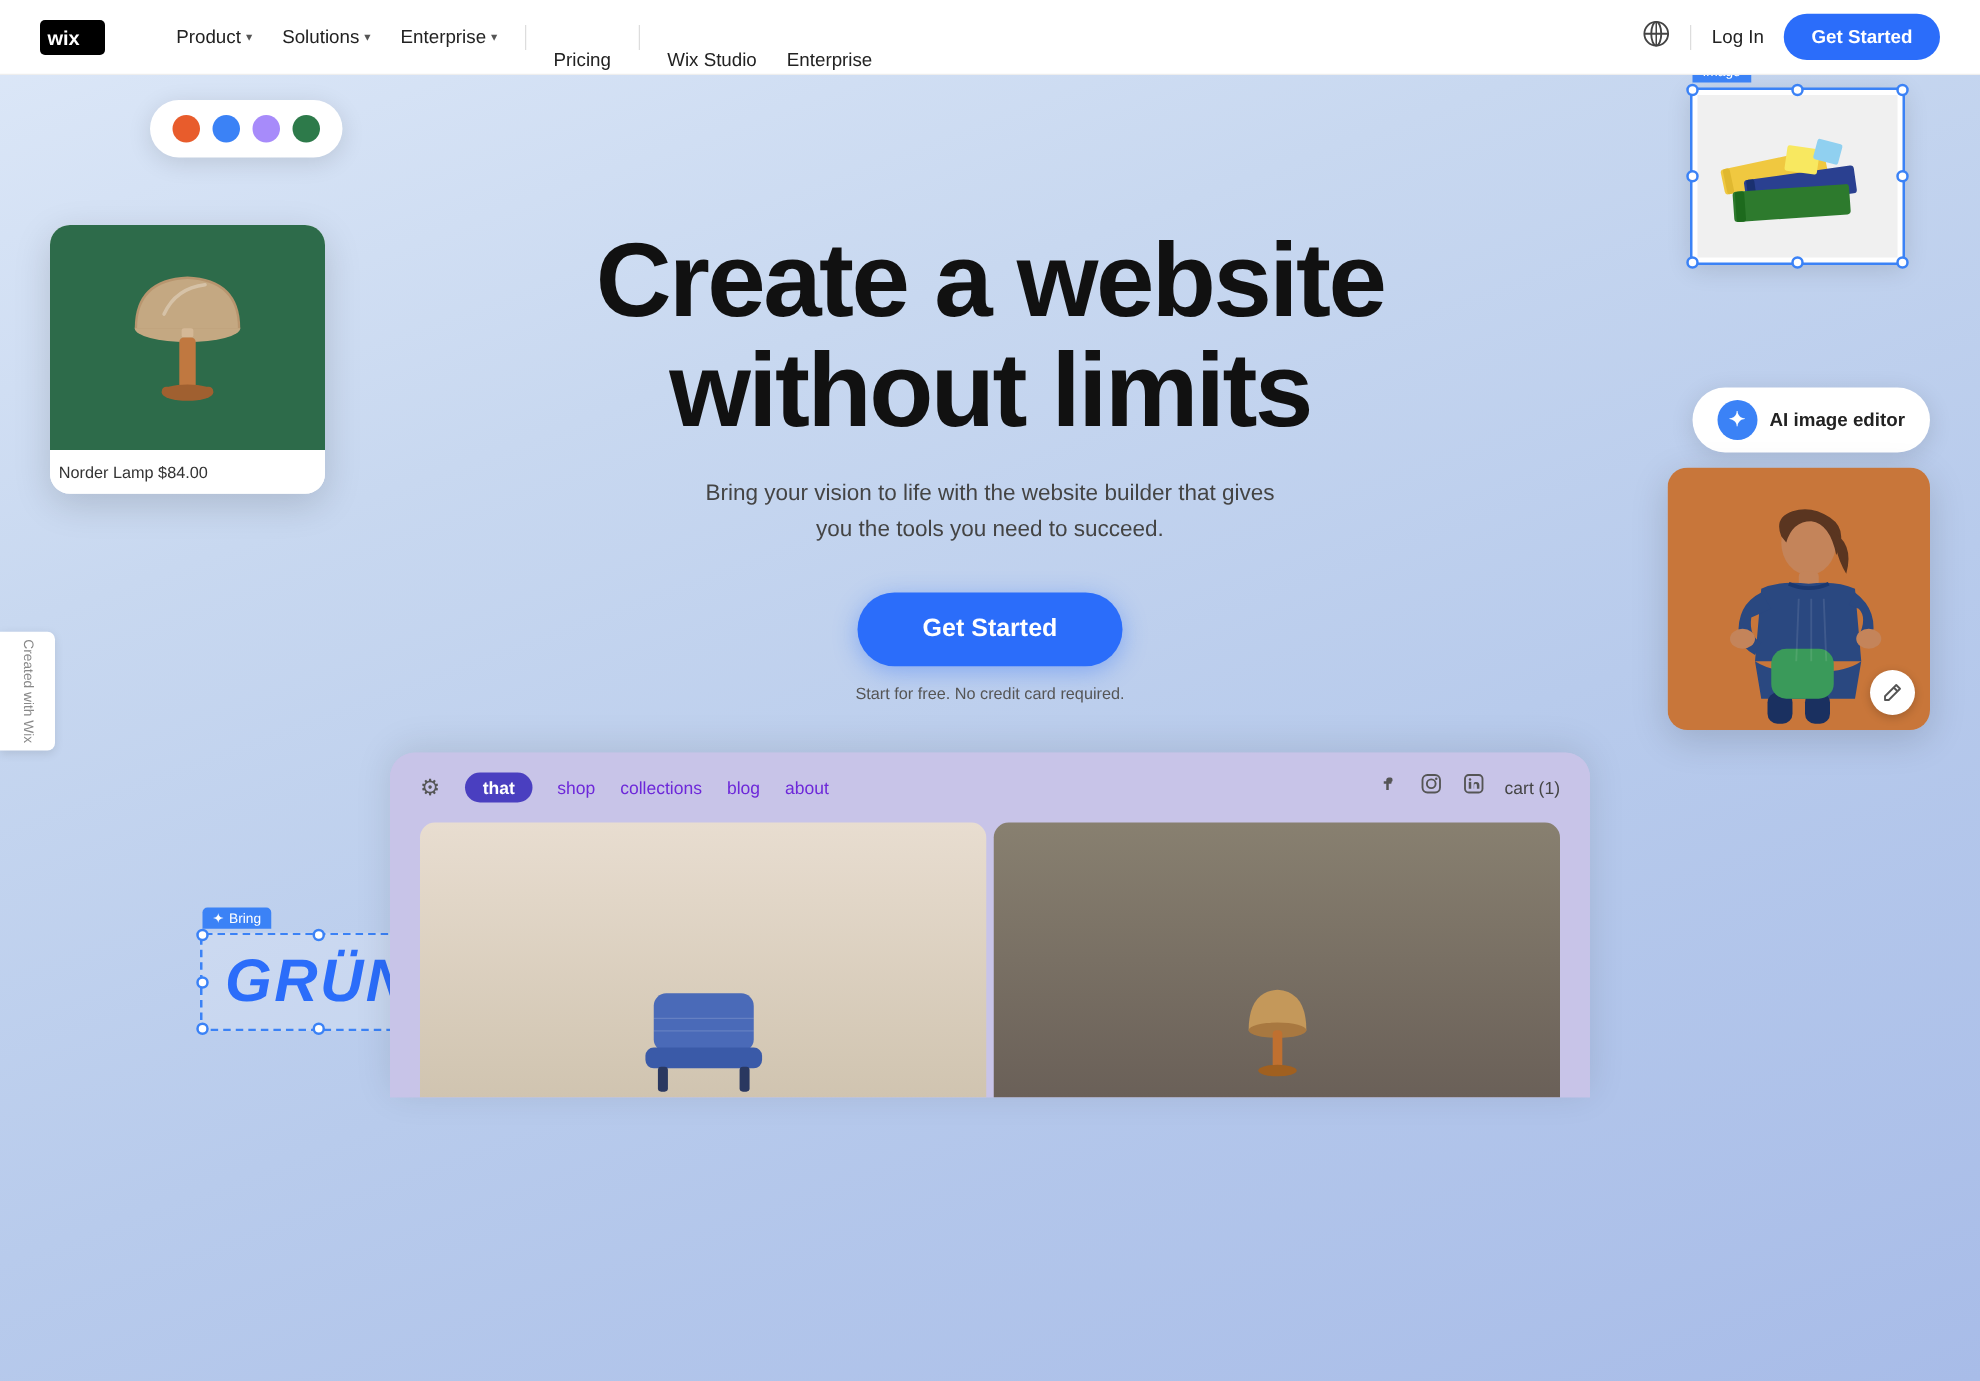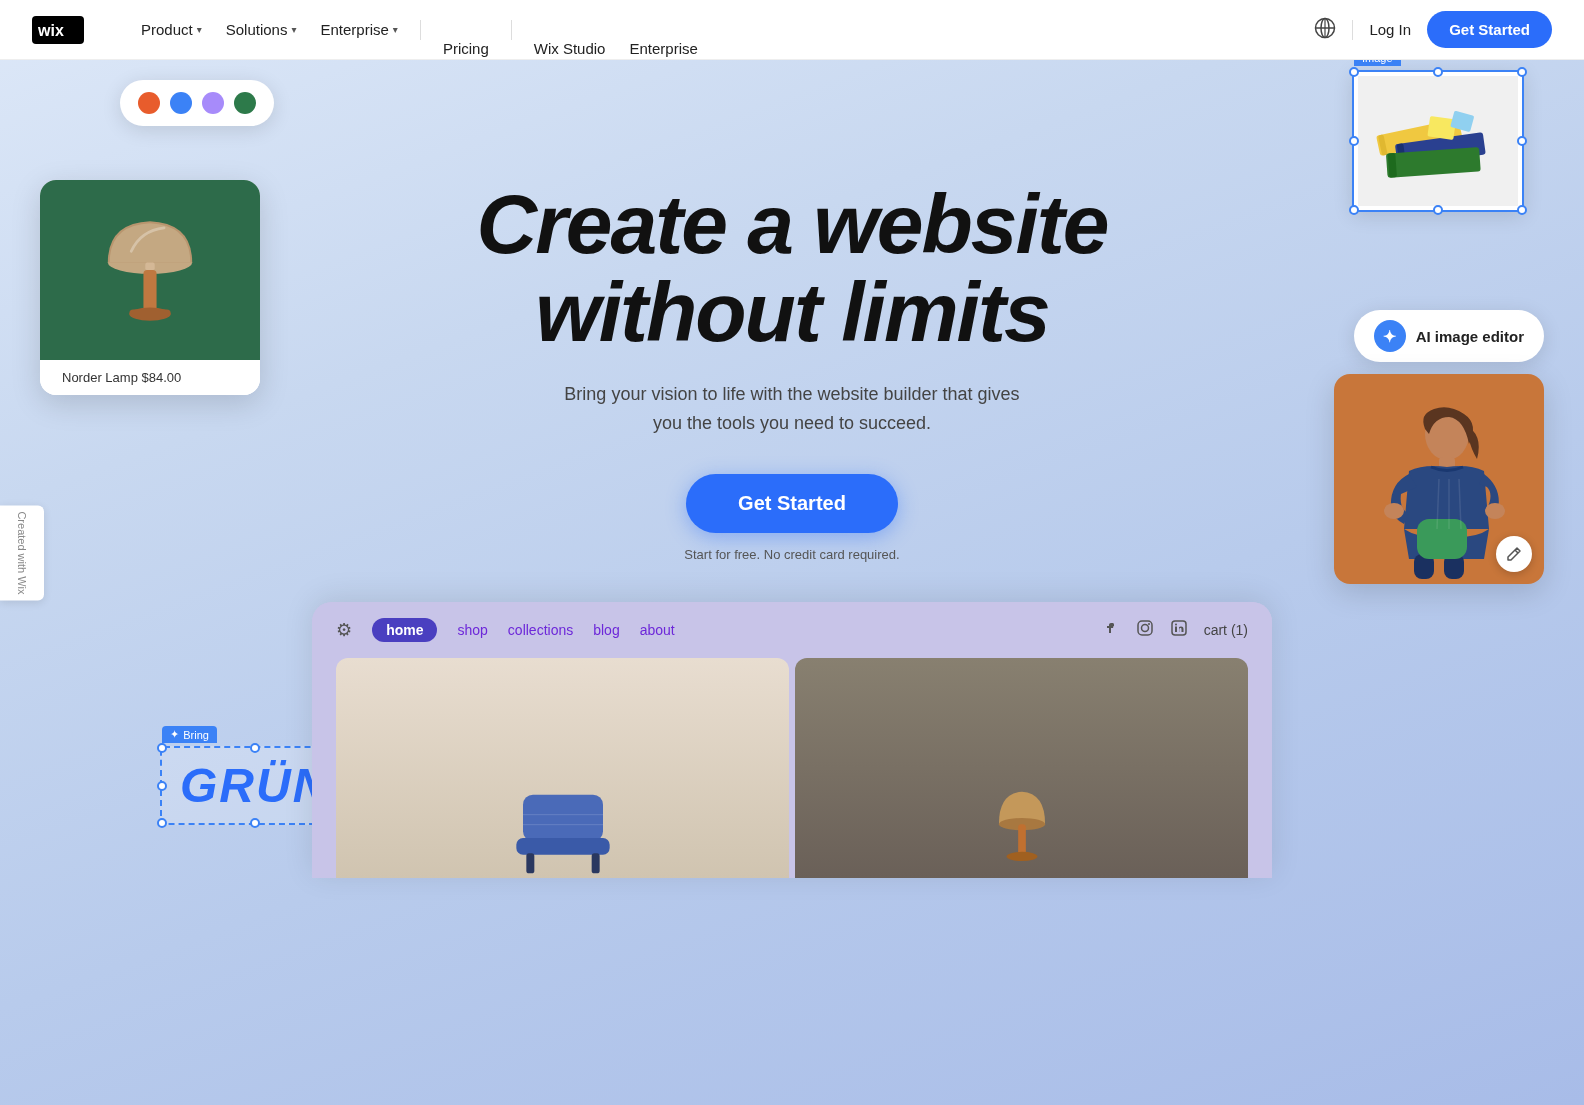--- a/index.html
+++ b/index.html
@@ -57,32 +57,32 @@
       background: #fff; border-radius: 16px; overflow: hidden;
       box-shadow: 0 8px 30px rgba(0,0,0,0.15); width: 220px;
     }
     .lamp-card-image {
       width: 220px; height: 180px; background: #2d6b4a;
       display: flex; align-items: center; justify-content: center;
       overflow: hidden;
     }
     .lamp-svg-wrapper { width: 130px; height: 150px; }
     .lamp-label {
-      padding: 10px 22px; font-size: 13px; color: #333; background: #fff;
+      padding: 10px 7px; font-size: 13px; color: #333; background: #fff;
       font-weight: 500;
     }
 
     
     .hero-center {
       margin-top: 120px; text-align: center; z-index: 10;
       position: relative;
     }
     .hero-title {
       font-size: 84px; font-weight: 800; color: #111; line-height: 1.05;
-      letter-spacing: -2px; max-width: 860px; font-style: italic;
+      letter-spacing: -2px; max-width: 860px;
     }
     .hero-subtitle {
       margin-top: 24px; font-size: 18px; color: #444; line-height: 1.6;
       max-width: 480px; margin-left: auto; margin-right: auto;
     }
     .hero-cta-btn {
       margin-top: 36px; display: inline-block;
       background: #2b6dfa; color: #fff; border: none; border-radius: 40px;
       padding: 18px 52px; font-size: 20px; font-weight: 700; cursor: pointer;
       font-family: inherit; box-shadow: 0 4px 20px rgba(43,109,250,0.4);
@@ -424,21 +424,21 @@
         </svg>
       </div>
     </div>
   </div>
 
   <div class="preview-section">
     <div class="preview-website">
       <div class="preview-nav">
         <div class="preview-nav-left">
           <span class="preview-settings-icon">⚙</span>
-          <span class="preview-nav-link active">home</span>
+          <span class="preview-nav-link active">that</span>
           <span class="preview-nav-link">shop</span>
           <span class="preview-nav-link">collections</span>
           <span class="preview-nav-link">blog</span>
           <span class="preview-nav-link">about</span>
         </div>
         <div class="preview-nav-right">
 
           <span class="preview-social-icon">
             <svg width="18" height="18" viewBox="0 0 18 18">
                 <rect width="18" height="18" rx="3" fill="none"></rect>

